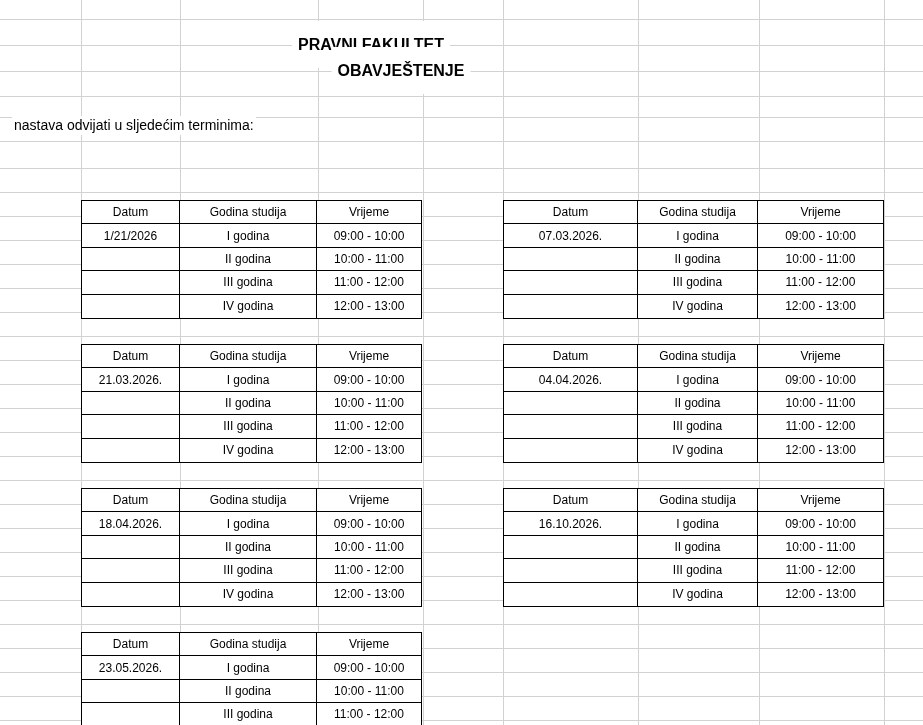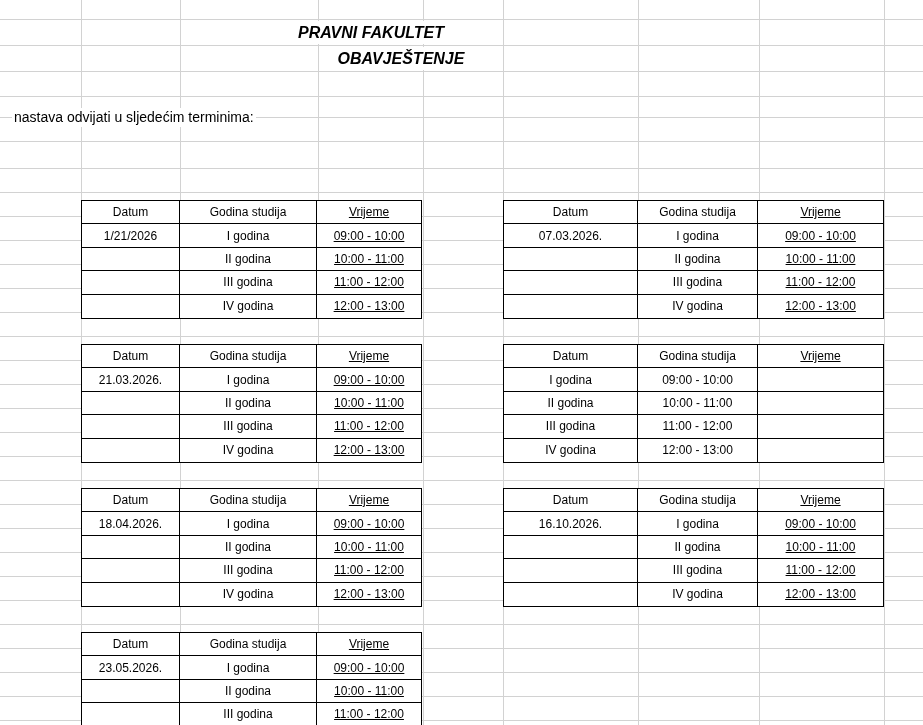--- a/index.html
+++ b/index.html
@@ -53,36 +53,35 @@
 
   .title-line {
     position: absolute;
     left: 371px;
     transform: translateX(-50%);
     font-weight: bold;
     font-size: 16px;
     line-height: 23px;
     white-space: nowrap;
     background: var(--bg);
-    padding: 0 6px;
-    font-style: italic;
+    padding: 12px 6px;
   }
   .title-1 { top: 21px; }
   .title-2 { top: 47px; margin-left: 30px; }
 
   .intro-line {
     position: absolute;
     font-size: 14px;
     line-height: 19px;
     white-space: nowrap;
     background: var(--bg);
     padding: 0 2px;
   }
   .intro-1 { left: 56px; top: 98px; }
-  .intro-2 { left: 12px; top: 108px; }
+  .intro-2 { left: 12px; top: 116px; }
 
   
   .sched {
     position: absolute;
     display: grid;
     grid-auto-rows: 23.4px;
     border: 1.5px solid var(--border);
     background: var(--bg);
     font-size: 12px;
     margin-top: 32px;
@@ -91,21 +90,21 @@
   .sched.cols-right { grid-template-columns: 134px 120px 125px; }
   .sched .cell {
     display: flex;
     align-items: center;
     justify-content: center;
     border-right: 1.5px solid var(--border);
     border-bottom: 1.5px solid var(--border);
     white-space: nowrap;
     overflow: hidden;
   }
-  .sched .cell:nth-child(3n) { border-right: none; text-decoration: underline; }
+  .sched .cell:nth-child(3n) { border-right: none; }
   .sched .cell:nth-child(n+13) { border-bottom: none; }
 
   .t1 { left: 81px;  top: 168px; }
   .t2 { left: 503px; top: 168px; }
   .t3 { left: 81px;  top: 312px; }
   .t4 { left: 503px; top: 312px; }
   .t5 { left: 81px;  top: 456px; }
   .t6 { left: 503px; top: 456px; }
   .t7 { left: 81px;  top: 600px; }
 </style>
@@ -170,20 +169,21 @@
     <div class="cell">11:00 - 12:00</div>
     <div class="cell"></div>
     <div class="cell">IV godina</div>
     <div class="cell">12:00 - 13:00</div>
   </div>
 
   <div class="sched cols-right t4">
     <div class="cell">Datum</div>
     <div class="cell">Godina studija</div>
     <div class="cell">Vrijeme</div>
+    <div class="cell">04.04.2026.</div>
     <div class="cell">I godina</div>
     <div class="cell">09:00 - 10:00</div>
     <div class="cell"></div>
     <div class="cell">II godina</div>
     <div class="cell">10:00 - 11:00</div>
     <div class="cell"></div>
     <div class="cell">III godina</div>
     <div class="cell">11:00 - 12:00</div>
     <div class="cell"></div>
     <div class="cell">IV godina</div>

